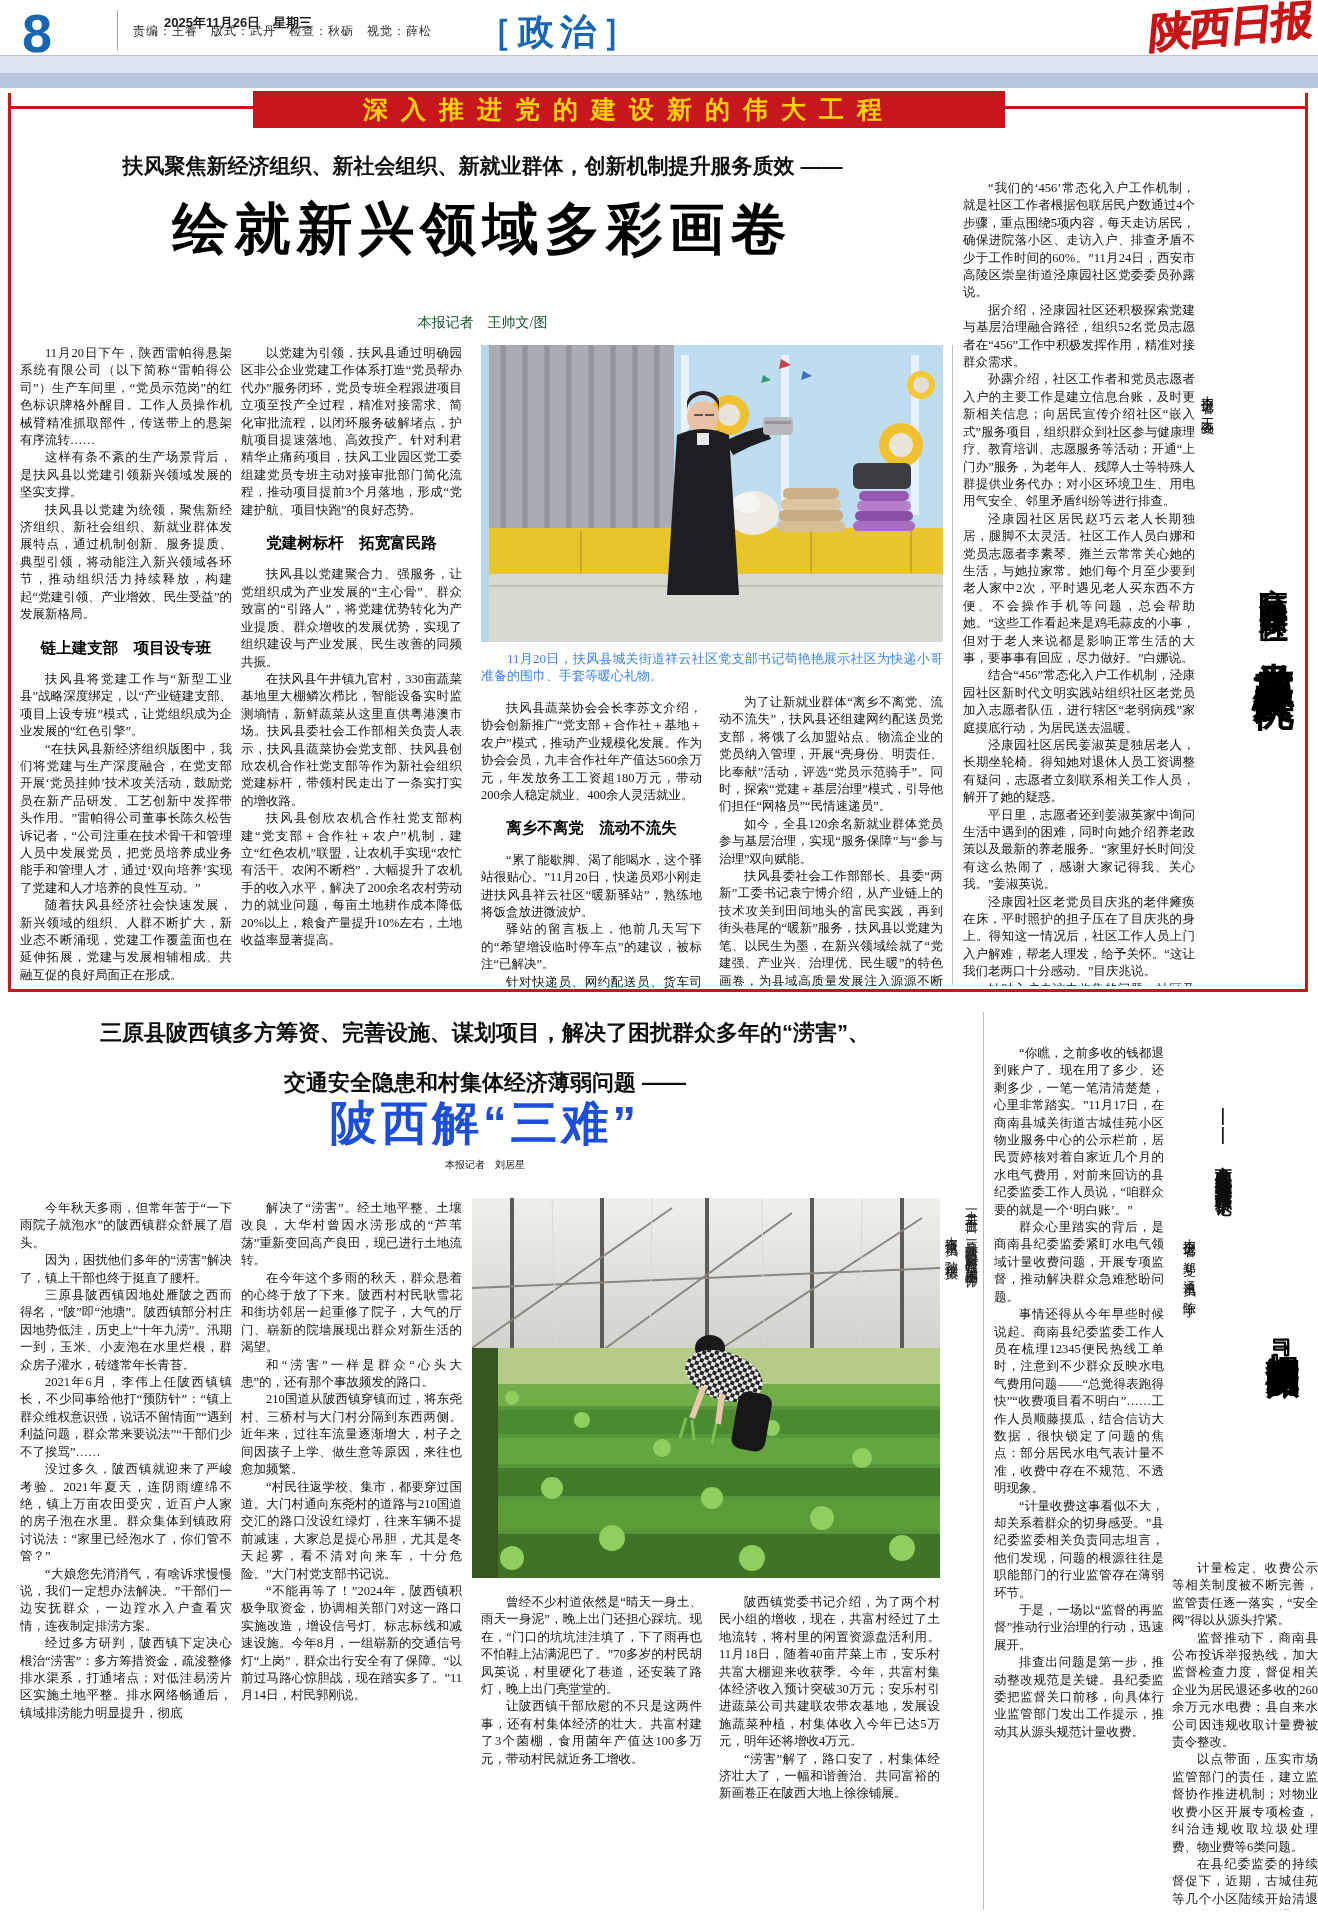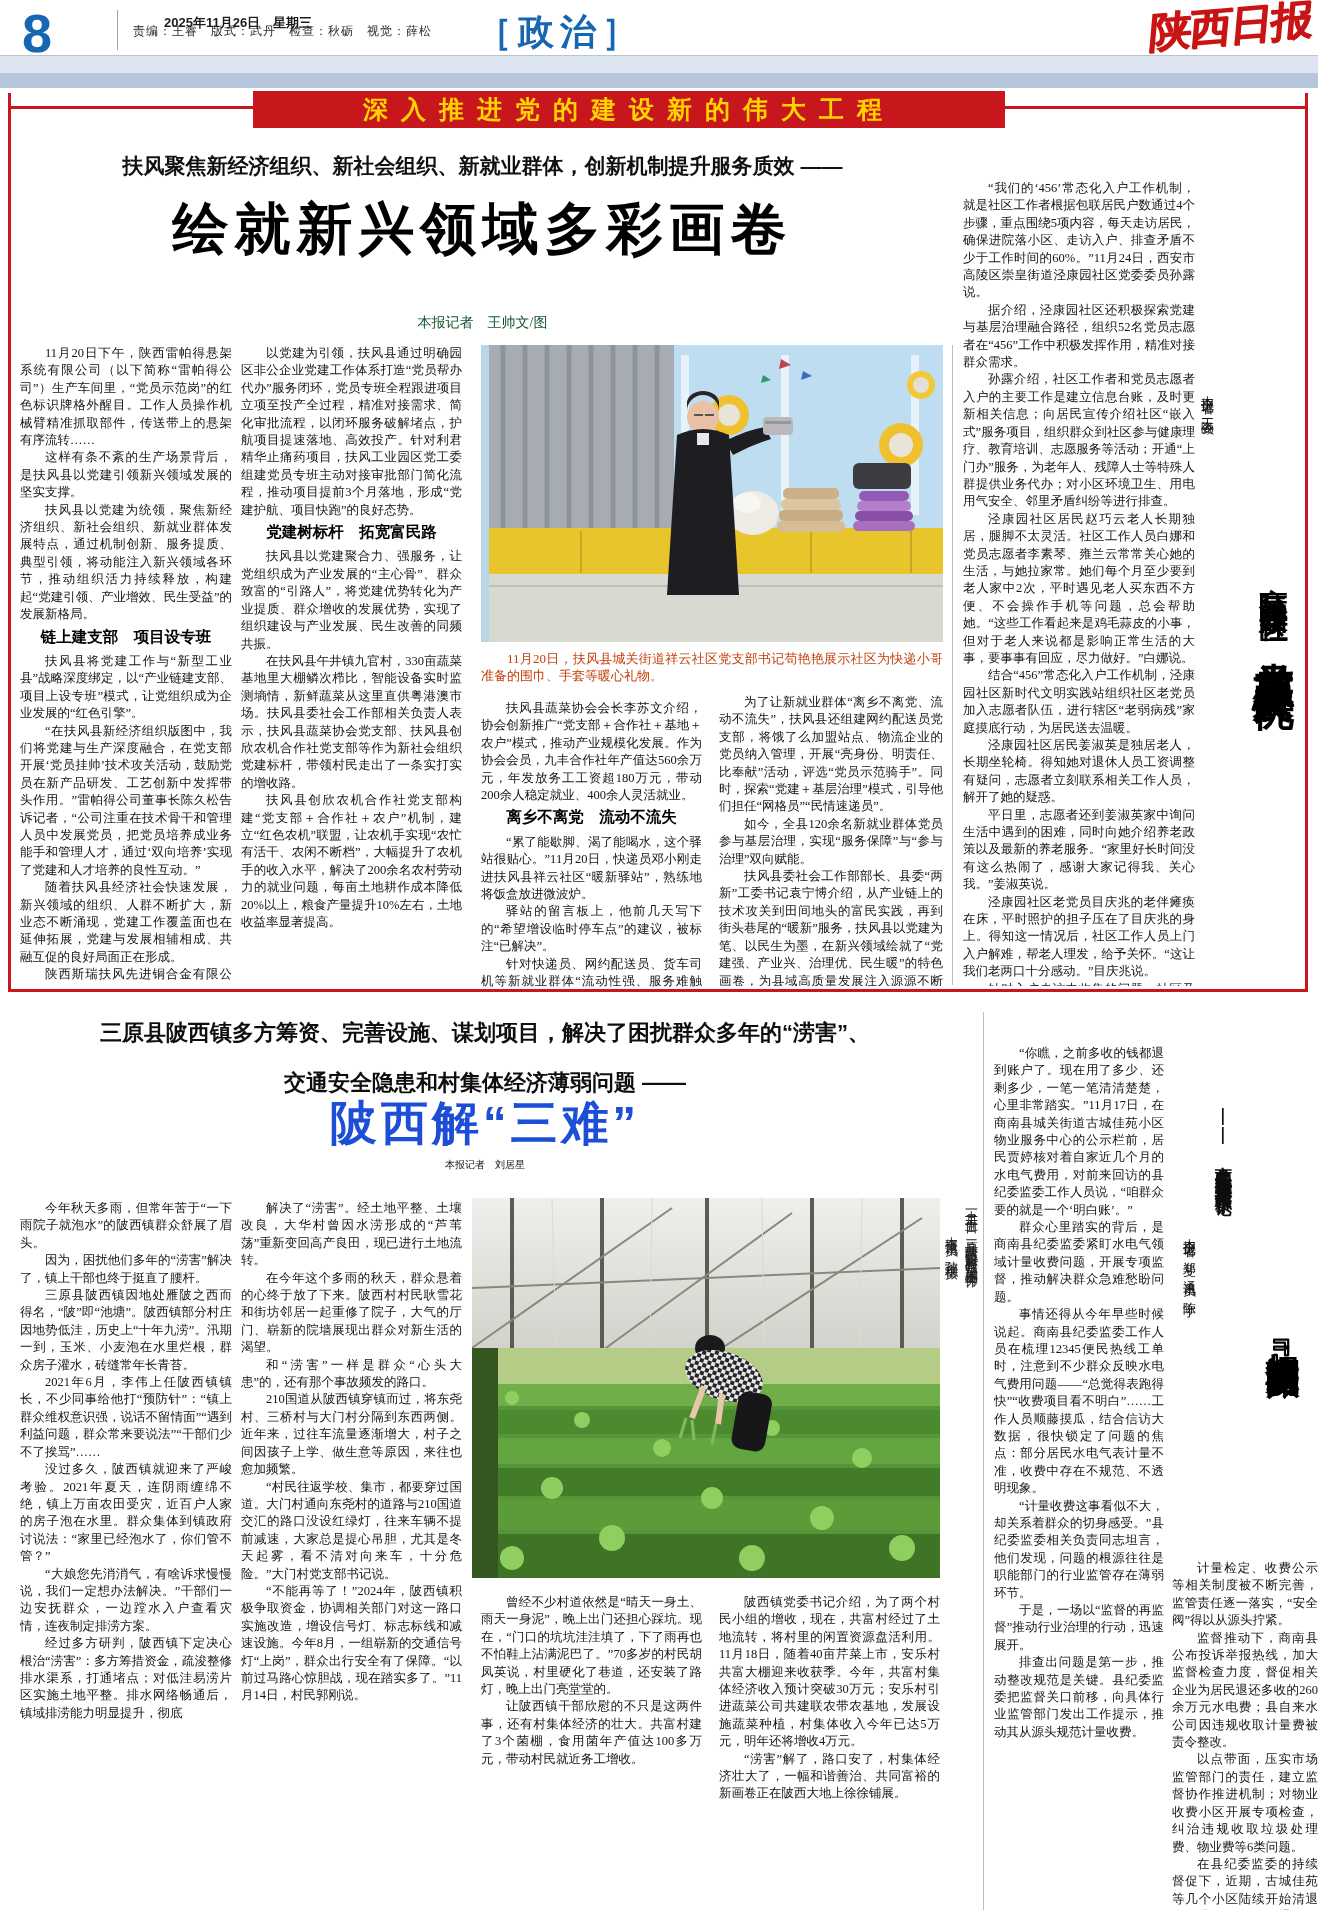--- a/index.html
+++ b/index.html
@@ -21,28 +21,28 @@
   
   .top-frame { left:8px; top:93px; width:1300px; height:899px; border:3px solid #c8161d; border-top:none; }
   .top-rule { left:8px; top:106px; width:1300px; height:3px; background:#c8161d; }
   .banner { left:253px; top:91px; width:752px; height:37px; background:#c8161d; color:#ffd400; font-size:25px; font-weight:bold; letter-spacing:13px; text-align:center; line-height:37px; }
   .kicker-main { left:30px; top:152px; width:905px; text-align:center; font-size:21px; font-weight:bold; color:#101010; }
   .headline-main { left:30px; top:192px; width:905px; text-align:center; font-size:56px; font-weight:900; letter-spacing:6px; color:#000; }
   .byline-main { left:30px; top:314px; width:905px; text-align:center; font-size:14px; color:#14532d; }
 
   .col { overflow:hidden; text-align:justify; font-size:12.5px; line-height:17.4px; color:#141414; }
   .col p { text-indent:2em; margin:0; }
-  .col .subhead { font-family:Liberation Mono, monospace; font-weight:bold; text-align:center; text-indent:0; font-size:15.5px; margin:6px 0; color:#000; }
+  .col .subhead { font-family:Liberation Sans, sans-serif; font-weight:bold; text-align:center; text-indent:0; font-size:15.5px; margin:15px 0; color:#000; }
 
   .mc1 { left:20px;  top:345px; width:212px; height:640px; }
   .mc2 { left:241px; top:345px; width:221px; height:640px; }
   .mc3 { left:481px; top:700px; width:221px; height:292px; }
   .mc4 { left:719px; top:694px; width:224px; height:292px; }
   .photo1 { left:481px; top:345px; width:462px; height:297px; overflow:hidden; }
-  .caption1 { left:481px; top:650px; width:462px; font-size:13px; line-height:17px; color:#c2410c; text-indent:2em; text-align:justify; }
+  .caption1 { left:481px; top:650px; width:462px; font-size:13px; line-height:17px; color:#3b82f6; text-indent:2em; text-align:justify; }
 
   .div-ms { left:952px; top:345px; width:1px; height:640px; background:#bdbdbd; }
   .sb-col { left:963px; top:180px; width:232px; height:806px; font-size:12.5px; }
   .vert { writing-mode:vertical-rl; }
   .sb-byline { left:1198px; top:385px; height:180px; font-size:13px; color:#111; letter-spacing:2px; }
   .sb-headline { left:1222px; top:238px; width:80px; height:746px; text-align:center; }
   .sb-headline .small { font-size:29px; font-weight:bold; letter-spacing:4px; }
   .sb-headline .large { font-size:41px; font-weight:bold; letter-spacing:3px; }
 
   

